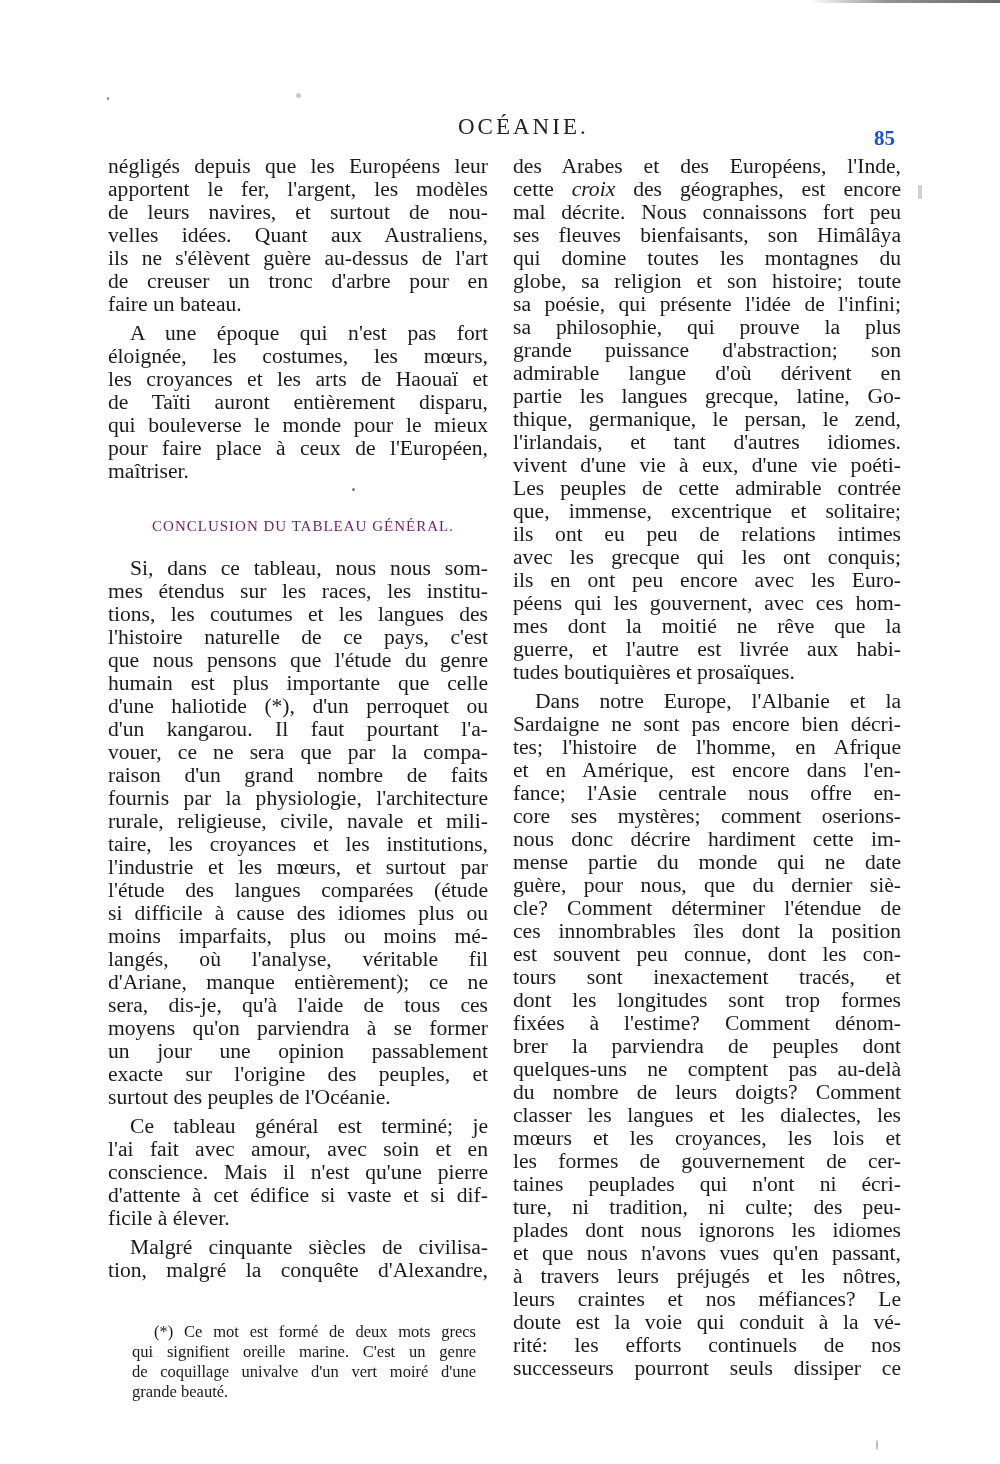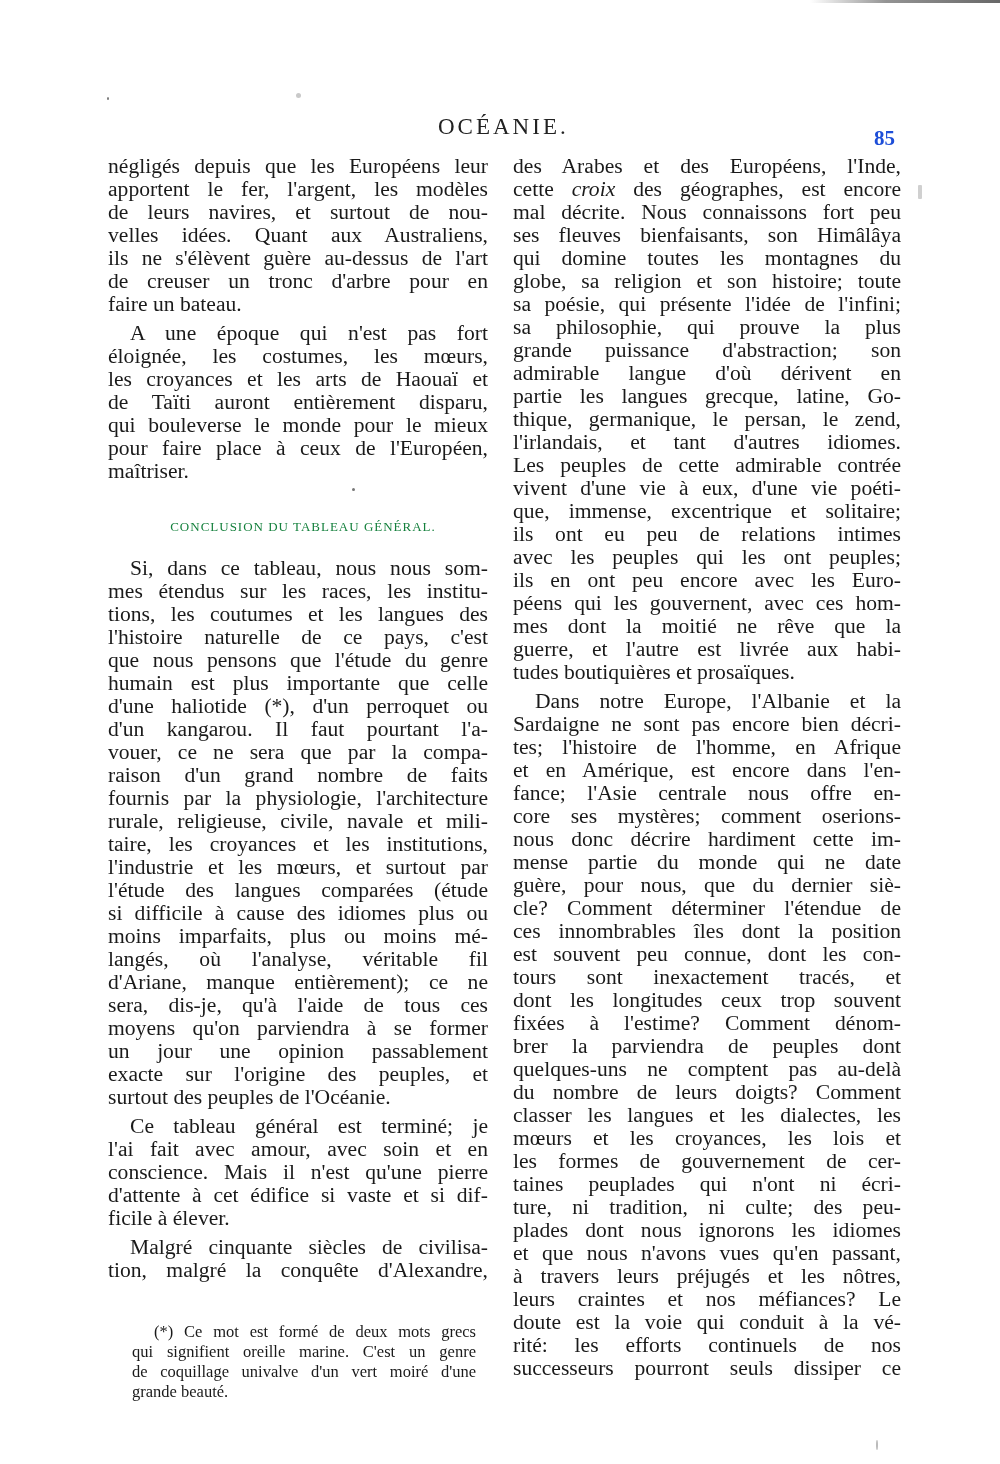--- a/index.html
+++ b/index.html
@@ -9,43 +9,43 @@
     color: #1a1a1a;
   }
   .topstrip {
     position: absolute; top: 0; right: 0; width: 190px; height: 3px;
     background: linear-gradient(90deg, rgba(80,80,80,0) 0%, rgba(60,60,60,0.55) 40%, rgba(40,40,40,0.7) 100%);
   }
   .running-head {
     position: absolute; top: 112px; left: 0; width: 1000px; height: 40px;
   }
   .running-title {
-    position: absolute; left: 438px; top: 2px;
+    position: absolute; left: 458px; top: 2px;
     font-size: 23px; letter-spacing: 3px; color: #222;
   }
   .page-number {
     position: absolute; left: 874px; top: 14px;
     font-size: 21px; font-weight: bold; color: #1d4ed8;
   }
   .col {
     position: absolute; top: 155px;
     font-size: 21.6px; line-height: 23px;
   }
   .col-left { left: 108px; width: 380px; }
   .col-right { left: 513px; width: 388px; }
   .line {
     display: block; white-space: nowrap; text-align: justify;
     text-align-last: justify; height: 23px; overflow: visible;
   }
   .line.last { text-align-last: left; }
   .line.indent { padding-left: 22px; }
   .para-gap { height: 6px; }
   .section-heading {
-    display: block; text-align: center; font-size: 13px; letter-spacing: 1px;
-    margin: 32px 0 22px 0; height: 20px; color: #15803d; padding-left: 10px;
+    display: block; text-align: center; font-size: 15px; letter-spacing: 1px;
+    margin: 32px 0 22px 0; height: 20px; color: #701a75; padding-left: 10px;
   }
   .footnote {
     position: absolute; left: 108px; top: 1322px; width: 368px;
     font-size: 16.5px; line-height: 20px;
   }
   .footnote .line { height: 20px; margin-left: 24px; }
   .italic { font-style: italic; }
   .speck { position: absolute; background: #777; border-radius: 50%; }
 </style>
 </head>
@@ -137,25 +137,25 @@
       <span class="line">ses fleuves bienfaisants, son Himâlâya</span>
       <span class="line">qui domine toutes les montagnes du</span>
       <span class="line">globe, sa religion et son histoire; toute</span>
       <span class="line">sa poésie, qui présente l'idée de l'infini;</span>
       <span class="line">sa philosophie, qui prouve la plus</span>
       <span class="line">grande puissance d'abstraction; son</span>
       <span class="line">admirable langue d'où dérivent en</span>
       <span class="line">partie les langues grecque, latine, Go-</span>
       <span class="line">thique, germanique, le persan, le zend,</span>
       <span class="line">l'irlandais, et tant d'autres idiomes.</span>
+      <span class="line">vivent d'une vie à eux, d'une vie poéti-</span>
       <span class="line">Les peuples de cette admirable contrée</span>
-      <span class="line">vivent d'une vie à eux, d'une vie poéti-</span>
       <span class="line">que, immense, excentrique et solitaire;</span>
       <span class="line">ils ont eu peu de relations intimes</span>
-      <span class="line">avec les peuples qui les ont peuples;</span>
+      <span class="line">avec les grecque qui les ont conquis;</span>
       <span class="line">ils en ont peu encore avec les Euro-</span>
       <span class="line">péens qui les gouvernent, avec ces hom-</span>
       <span class="line">mes dont la moitié ne rêve que la</span>
       <span class="line">guerre, et l'autre est livrée aux habi-</span>
       <span class="line last">tudes boutiquières et prosaïques.</span>
     </div>
   <div class="para-gap"></div>
   <div id="rp2">
       <span class="line indent">Dans notre Europe, l'Albanie et la</span>
       <span class="line">Sardaigne ne sont pas encore bien décri-</span>
@@ -163,21 +163,21 @@
       <span class="line">et en Amérique, est encore dans l'en-</span>
       <span class="line">fance; l'Asie centrale nous offre en-</span>
       <span class="line">core ses mystères; comment oserions-</span>
       <span class="line">nous donc décrire hardiment cette im-</span>
       <span class="line">mense partie du monde qui ne date</span>
       <span class="line">guère, pour nous, que du dernier siè-</span>
       <span class="line">cle? Comment déterminer l'étendue de</span>
       <span class="line">ces innombrables îles dont la position</span>
       <span class="line">est souvent peu connue, dont les con-</span>
       <span class="line">tours sont inexactement tracés, et</span>
-      <span class="line">dont les longitudes ceux trop souvent</span>
+      <span class="line">dont les longitudes sont trop formes</span>
       <span class="line">fixées à l'estime? Comment dénom-</span>
       <span class="line">brer la parviendra de peuples dont</span>
       <span class="line">quelques-uns ne comptent pas au-delà</span>
       <span class="line">du nombre de leurs doigts? Comment</span>
       <span class="line">classer les langues et les dialectes, les</span>
       <span class="line">mœurs et les croyances, les lois et</span>
       <span class="line">les formes de gouvernement de cer-</span>
       <span class="line">taines peuplades qui n'ont ni écri-</span>
       <span class="line">ture, ni tradition, ni culte; des peu-</span>
       <span class="line">plades dont nous ignorons les idiomes</span>

